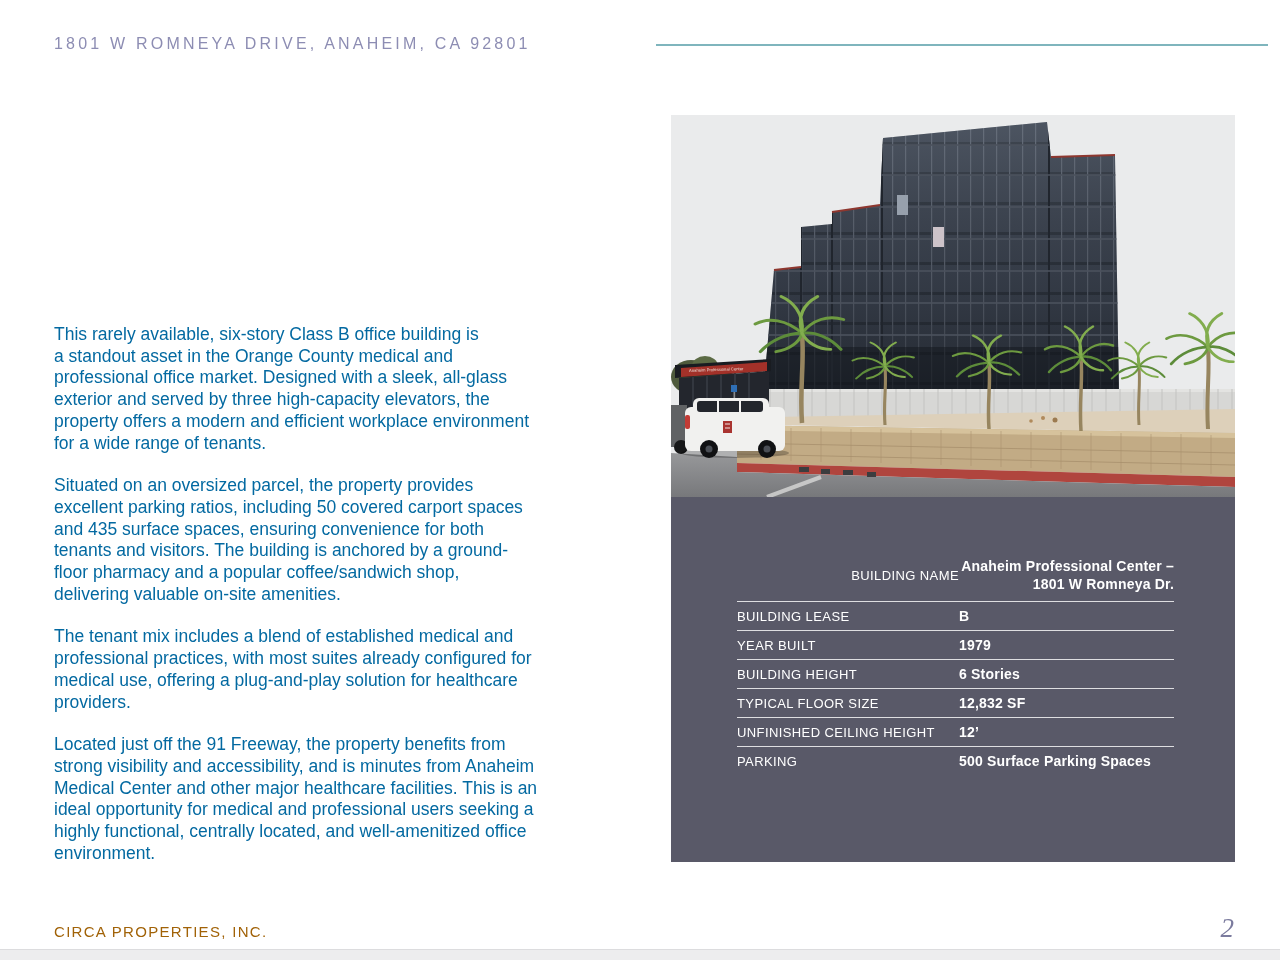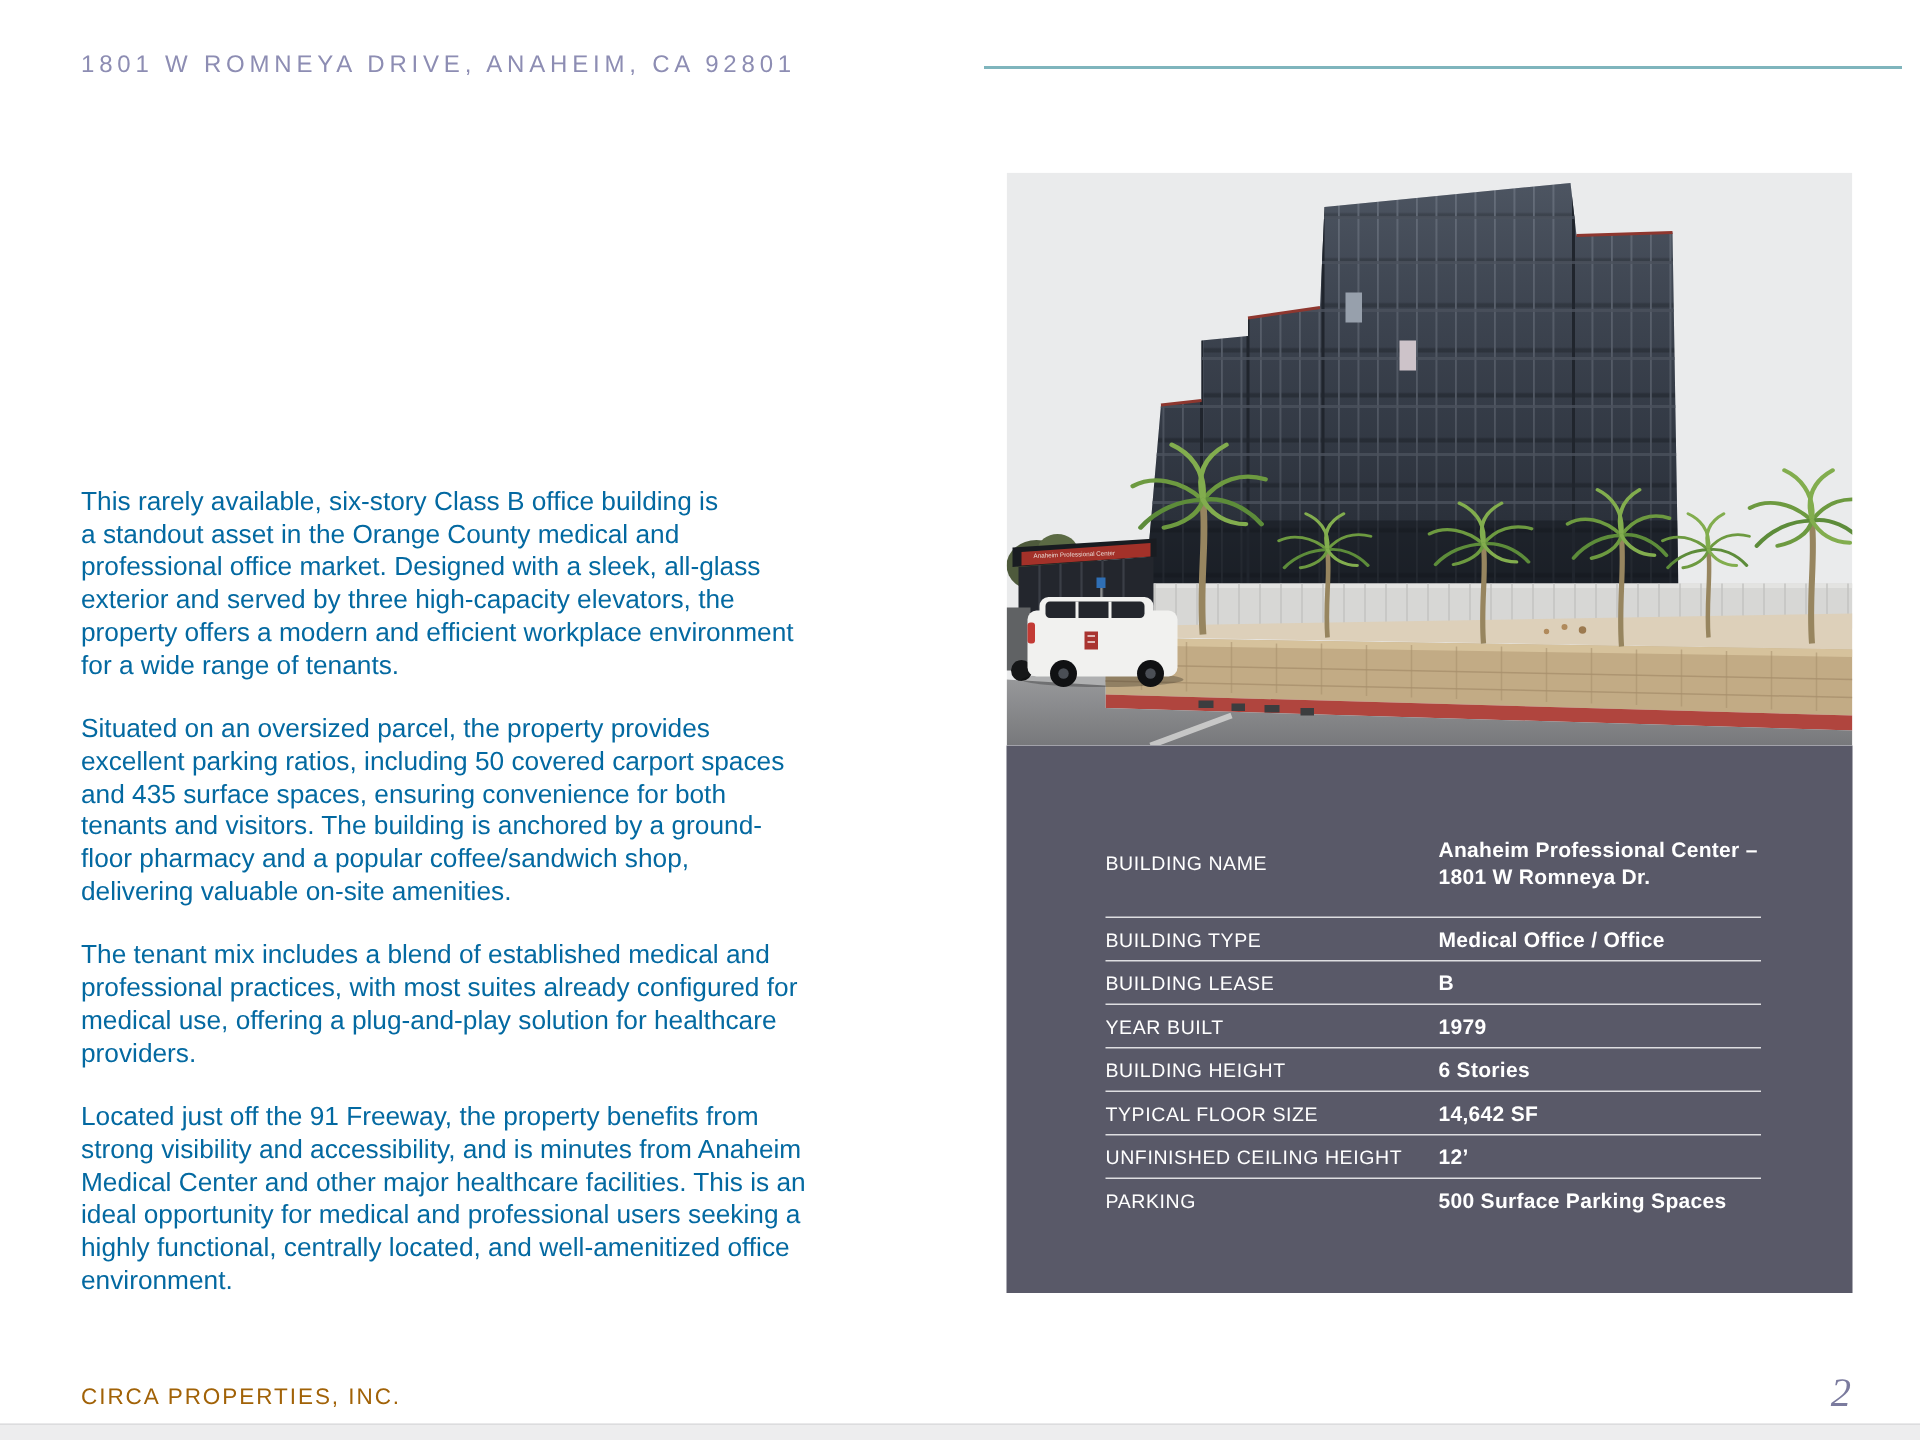--- a/index.html
+++ b/index.html
@@ -24,21 +24,21 @@
   .copy p { white-space:pre-line; margin:0 0 21px 0; }
 
   
   .photo { position:absolute; left:671px; top:115px; width:564px; height:382px; overflow:hidden; }
   .photo svg { display:block; }
 
   
   .panel { position:absolute; left:671px; top:497px; width:564px; height:365px; background:#595968; }
   .specs { position:absolute; left:66px; top:54px; width:437px; color:#ffffff; }
   .spec-row { display:flex; align-items:center; border-bottom:1px solid rgba(255,255,255,0.8); padding:5px 0 5px 0; }
-  .spec-row.first { padding:6px 0 18px 0; }
+  .spec-row.first { padding:6px 0 8px 0;text-align:right; }
   .spec-row.last { border-bottom:none; }
   .spec-label { width:222px; flex:0 0 222px; font-size:13px; letter-spacing:0.4px; font-weight:400; }
   .spec-value { flex:1; font-size:14px; font-weight:700; letter-spacing:0.2px; line-height:18px; white-space:pre-line; }
 
   
   .footer-company { position:absolute; left:54px; top:923px; font-size:15px; letter-spacing:1.3px; color:#a16207; }
   .footer-lease { position:absolute; right:92px; top:923px; font-size:14.5px; letter-spacing:1.3px; color:#1d4ed8; white-space:nowrap;margin-top:31px; }
   .page-number { position:absolute; right:46px; top:913px; font-family:"Liberation Serif", serif;
                  font-style:italic; font-size:27px; color:#7b7b9e; }
 
@@ -212,38 +212,34 @@
   </div>
 
   <div class="panel">
     <div class="specs">
       <div class="spec-row first">
         <div class="spec-label">BUILDING NAME</div>
         <div class="spec-value">Anaheim Professional Center –
 1801 W Romneya Dr.</div>
       </div>
       <div class="spec-row">
-        <div class="spec-label">BUILDING TYPE</div>
-        <div class="spec-value">Medical Office / Office</div>
-      </div>
-      <div class="spec-row">
         <div class="spec-label">BUILDING LEASE</div>
         <div class="spec-value">B</div>
       </div>
       <div class="spec-row">
         <div class="spec-label">YEAR BUILT</div>
         <div class="spec-value">1979</div>
       </div>
       <div class="spec-row">
         <div class="spec-label">BUILDING HEIGHT</div>
         <div class="spec-value">6 Stories</div>
       </div>
       <div class="spec-row">
         <div class="spec-label">TYPICAL FLOOR SIZE</div>
-        <div class="spec-value">14,642 SF</div>
+        <div class="spec-value">12,832 SF</div>
       </div>
       <div class="spec-row">
         <div class="spec-label">UNFINISHED CEILING HEIGHT</div>
         <div class="spec-value">12’</div>
       </div>
       <div class="spec-row last">
         <div class="spec-label">PARKING</div>
         <div class="spec-value">500 Surface Parking Spaces</div>
       </div>
     </div>

